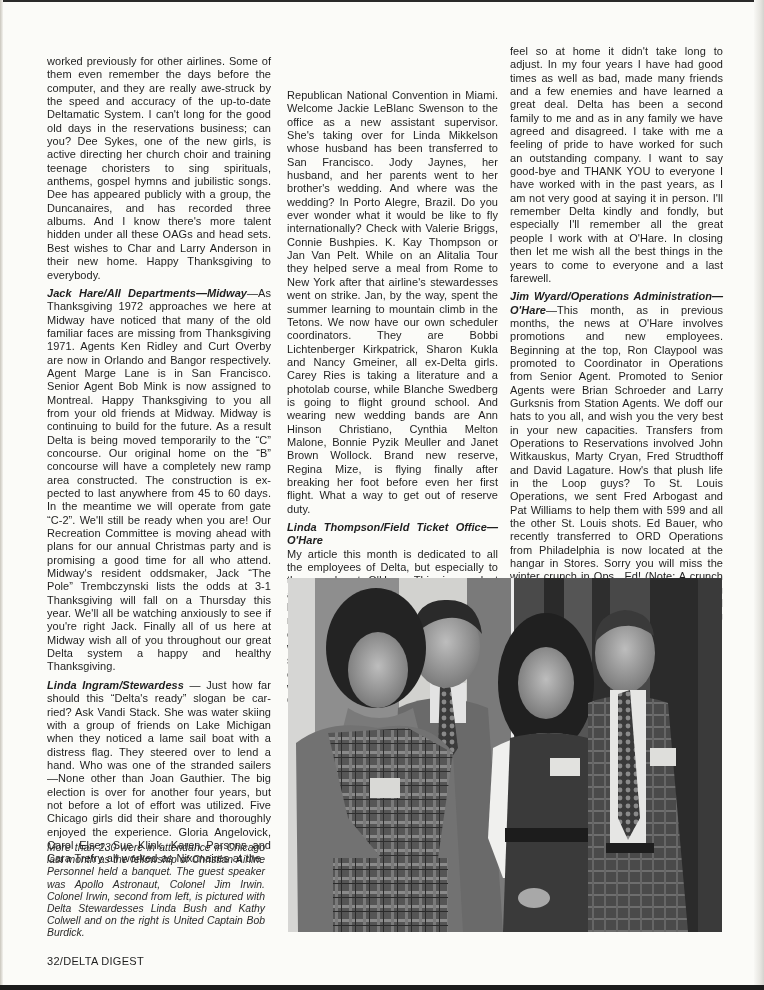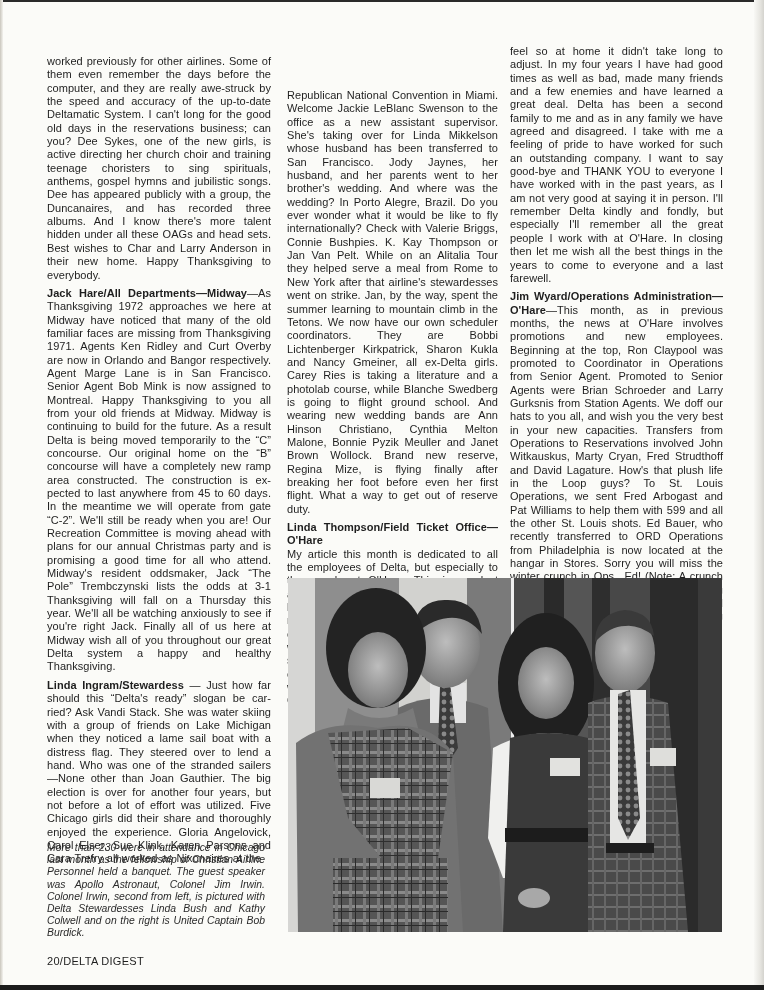--- a/index.html
+++ b/index.html
@@ -20,21 +20,21 @@
     line-height: 13.35px;
     text-align: justify;
     letter-spacing: 0.05px;
     word-spacing: 0.6px;
     font-stretch: condensed;
   }
   .col p { margin: 0 0 5px 0; text-indent: 0; hyphens: manual; }
   .col-left { left: 47px; top: 55px; width: 224px; }
   .col-mid { left: 287px; top: 61px; width: 211px; margin-top: 28px; }
   .col-right { left: 510px; top: 45px; width: 213px; }
-  .head { font-weight: bold; }
+  .head { font-weight: bold; font-style: italic; }
   .it { }
 
   .photo {
     position: absolute; left: 288px; top: 578px; width: 434px; height: 354px;
     background: #3a3a3a; overflow: hidden;
   }
   .caption {
     position: absolute; left: 47px; top: 842px; width: 218px;
     font-size: 10.4px; line-height: 12.2px; font-style: italic;
     text-align: justify; color: #2a2a2a;
@@ -149,13 +149,13 @@
     <path d="M300 125 Q337 110 380 125 L400 354 L300 354 Z" fill="url(#plaid2)"></path>
     <rect x="322" y="112" width="36" height="160" fill="#e6e6e4"></rect>
     <path d="M330 116 L342 112 L352 240 L340 262 L330 240 Z" fill="url(#tie)"></path>
     <rect x="362" y="170" width="26" height="18" fill="#dededb"></rect>
     <rect x="318" y="265" width="48" height="10" fill="#1e1e1e"></rect>
   </svg>
 </div>
 
 <div class="caption">More than 230 were in attendance in Chi­cago last month as the fellowship of Chris­tian Airline Personnel held a banquet. The guest speaker was Apollo Astronaut, Colonel Jim Irwin. Colonel Irwin, second from left, is pictured with Delta Stewardesses Linda Bush and Kathy Colwell and on the right is United Captain Bob Burdick.</div>
 
-<div class="folio">20/DELTA DIGEST</div>
+<div class="folio">32/DELTA DIGEST</div>
 
 </body></html>

